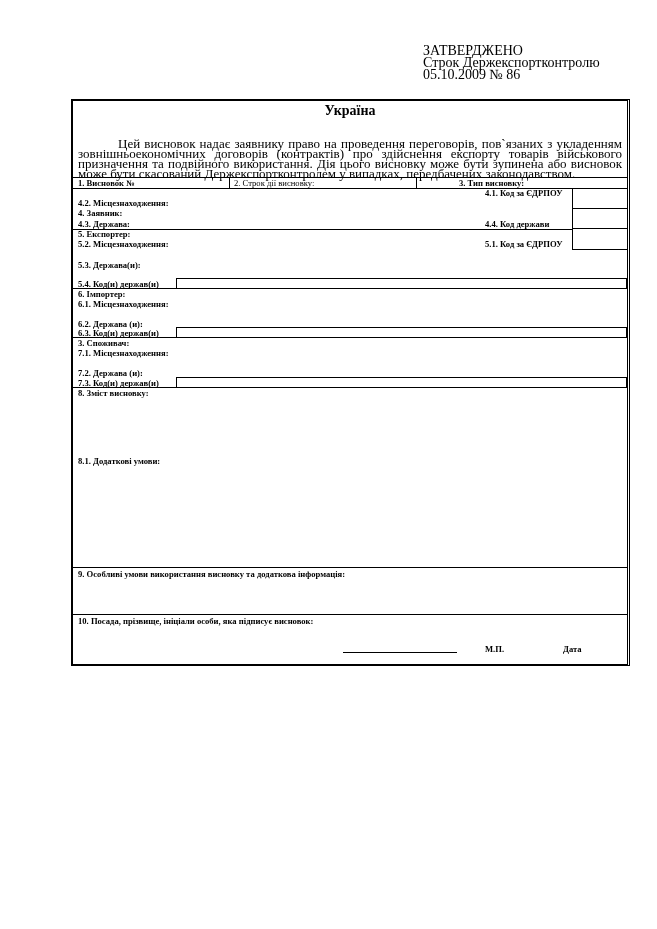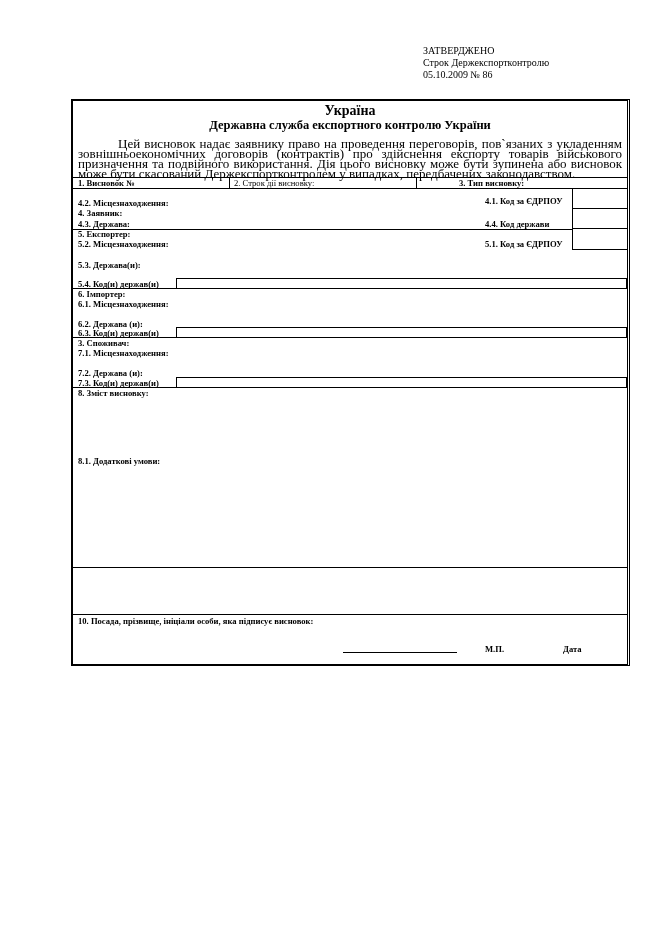--- a/index.html
+++ b/index.html
@@ -1,18 +1,18 @@
 <!DOCTYPE html>
 <html><head>
 <meta charset="utf-8">
 <style>
   html, body { margin:0; padding:0; background:#fff; }
   body { width:657px; height:929px; position:relative; overflow:hidden;
          font-family:"Liberation Serif", "DejaVu Serif", serif; color:#000; }
-  .approval { position:absolute; left:423px; top:45px; font-size:10px; line-height:12px; }
+  .approval { position:absolute; left:423px; top:45px; font-size:14px; line-height:12px; }
   .frame { position:absolute; left:71px; top:99px; width:554px; height:563px;
            border:2px solid #000; border-right:3px double #000; }
   .abs { position:absolute; }
   .title1 { left:0; right:0; top:2px; text-align:center; font-weight:bold; font-size:14px; }
   .title2 { left:0; right:0; top:17px; text-align:center; font-weight:bold; font-size:12.5px; }
   .intro { left:5px; right:5px; top:38px; font-size:13px; line-height:10px; text-align:justify; text-indent:40px; }
   .lbl { position:absolute; font-size:8.6px; font-weight:bold; white-space:nowrap; line-height:10px; }
   .hline { position:absolute; height:0; border-top:1px solid #000; }
   .vline { position:absolute; width:0; border-left:1px solid #000; }
   .box { position:absolute; border:1px solid #000; box-sizing:border-box; }
@@ -21,33 +21,32 @@
 <body>
 
 <div class="approval">
   <div>ЗАТВЕРДЖЕНО</div>
   <div>Строк Держекспортконтролю</div>
   <div>05.10.2009 № 86</div>
 </div>
 
 <div class="frame">
   <div class="abs title1">Україна</div>
-  <div class="abs title2">Державна служба експортного контролю України</div>
   <div class="abs intro">Цей висновок надає заявнику право на проведення переговорів, пов`язаних з укладенням зовнішньоекономічних договорів (контрактів) про здійснення експорту товарів військового призначення та подвійного використання. Дія цього висновку може бути зупинена або висновок може бути скасований Держекспортконтролем у випадках, передбачених законодавством.</div>
 
   <div class="hline" style="left:0;right:0;top:76px;"></div>
   <div class="lbl" style="left:5px;top:77px;">1.   Висновок №</div>
   <div class="vline" style="left:156px;top:76px;height:11px;"></div>
   <div class="lbl" style="left:161px;top:77px;font-weight:normal;">2. Строк дії висновку:</div>
   <div class="vline" style="left:343px;top:76px;height:11px;"></div>
   <div class="lbl" style="left:350px;top:77px;margin-left:36px;">3. Тип висновку:</div>
   <div class="hline" style="left:0;right:0;top:87px;"></div>
 
   <div class="lbl" style="left:5px;top:87px;margin-top:20px;">4.   Заявник:</div>
-  <div class="lbl" style="left:412px;top:87px;margin-top:8px;">4.1. Код за ЄДРПОУ</div>
+  <div class="lbl" style="left:412px;top:87px;">4.1. Код за ЄДРПОУ</div>
   <div class="box" style="left:499px;top:87px;width:56px;height:21px;"></div>
   <div class="lbl" style="left:5px;top:97px;">4.2. Місцезнаходження:</div>
   <div class="lbl" style="left:5px;top:118px;">4.3. Держава:</div>
   <div class="lbl" style="left:412px;top:118px;">4.4. Код держави</div>
   <div class="box" style="left:499px;top:107px;width:56px;height:21px;"></div>
   <div class="hline" style="left:0;width:499px;top:128px;"></div>
 
   <div class="lbl" style="left:5px;top:128px;">5.   Експортер:</div>
   <div class="lbl" style="left:412px;top:128px;margin-top:10px;">5.1. Код за ЄДРПОУ</div>
   <div class="box" style="left:499px;top:127px;width:56px;height:22px;"></div>
@@ -68,19 +67,20 @@
   <div class="lbl" style="left:5px;top:247px;">7.1. Місцезнаходження:</div>
   <div class="lbl" style="left:5px;top:267px;">7.2. Держава (и):</div>
   <div class="lbl" style="left:5px;top:277px;">7.3. Код(и) держав(и)</div>
   <div class="box" style="left:103px;top:276px;right:0;height:11px;"></div>
   <div class="hline" style="left:0;right:0;top:286px;"></div>
 
   <div class="lbl" style="left:5px;top:287px;">8. Зміст висновку:</div>
   <div class="lbl" style="left:5px;top:355px;">8.1. Додаткові умови:</div>
   <div class="hline" style="left:0;right:0;top:466px;"></div>
 
+  <div class="lbl" style="left:5px;top:468px;">9. Особливі умови використання висновку та додаткова інформація:</div>
   <div class="hline" style="left:0;right:0;top:513px;"></div>
 
   <div class="lbl" style="left:5px;top:515px;">10. Посада, прізвище, ініціали особи, яка підписує висновок:</div>
   <div class="hline" style="left:270px;width:114px;top:551px;"></div>
   <div class="lbl" style="left:412px;top:543px;">М.П.</div>
   <div class="lbl" style="left:490px;top:543px;">Дата</div>
 </div>
 
 </body></html>

